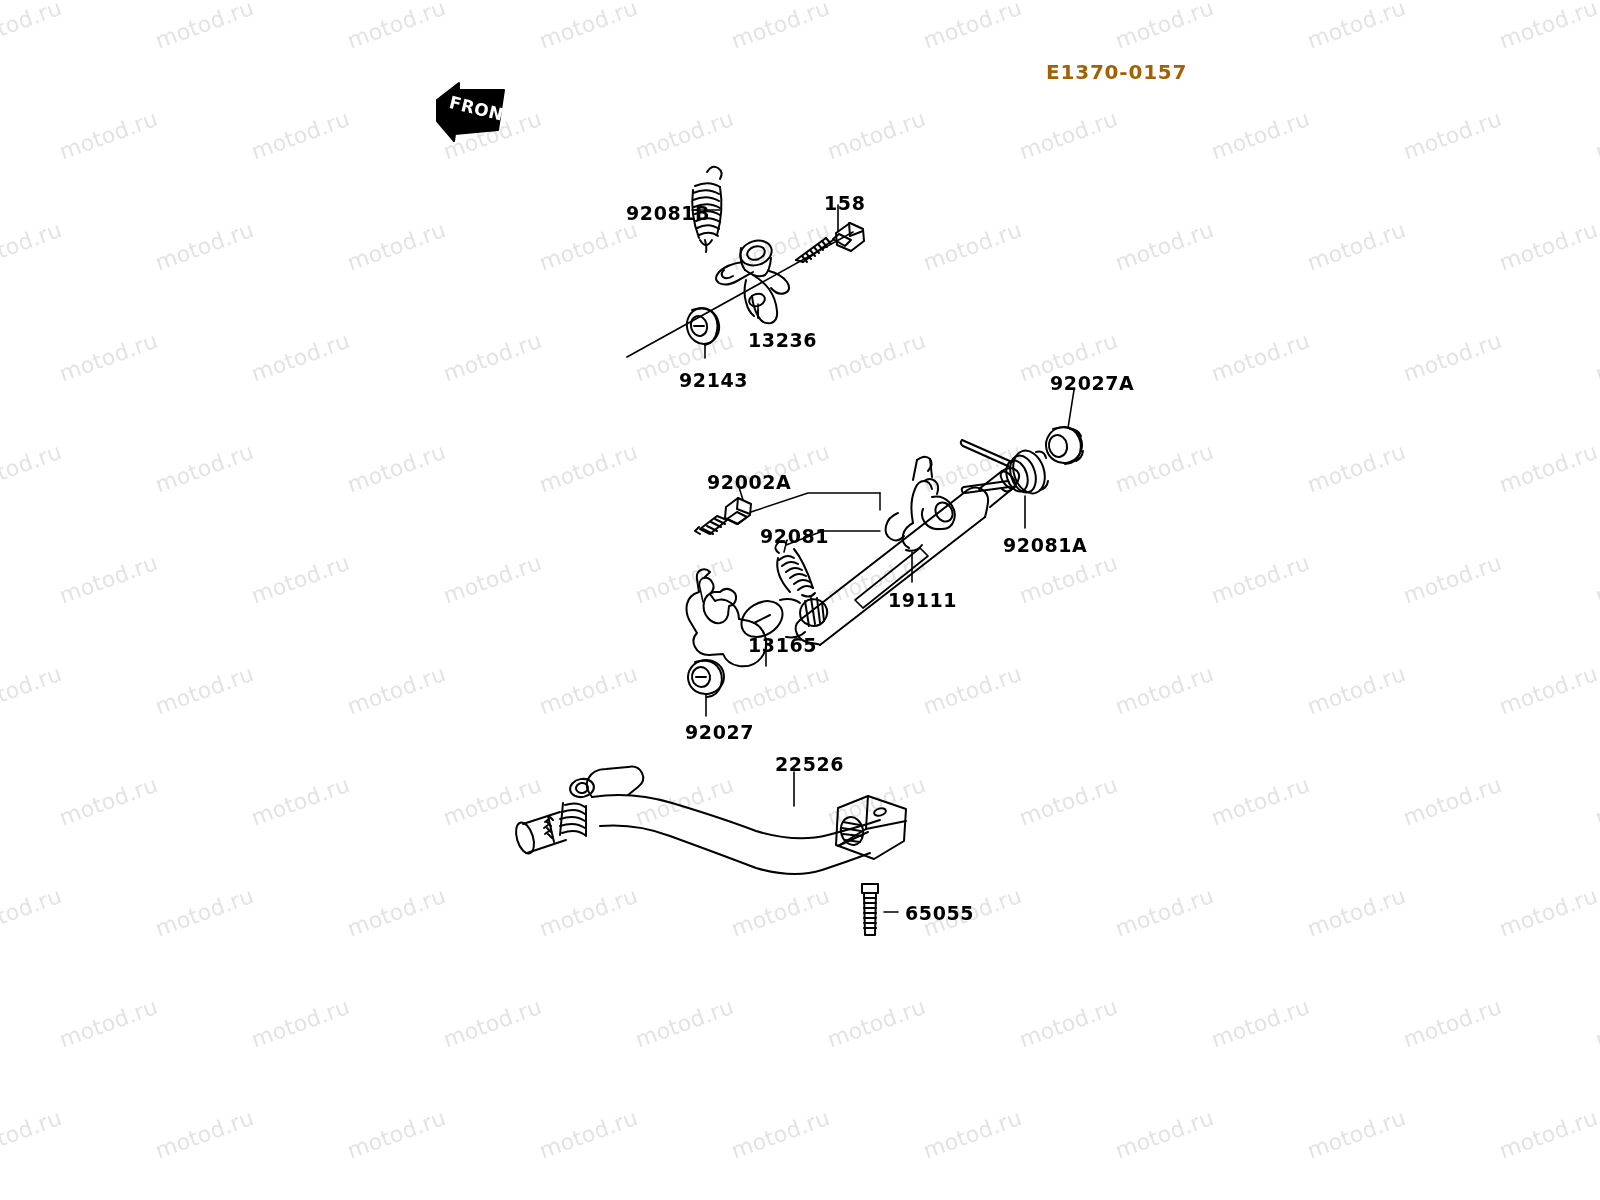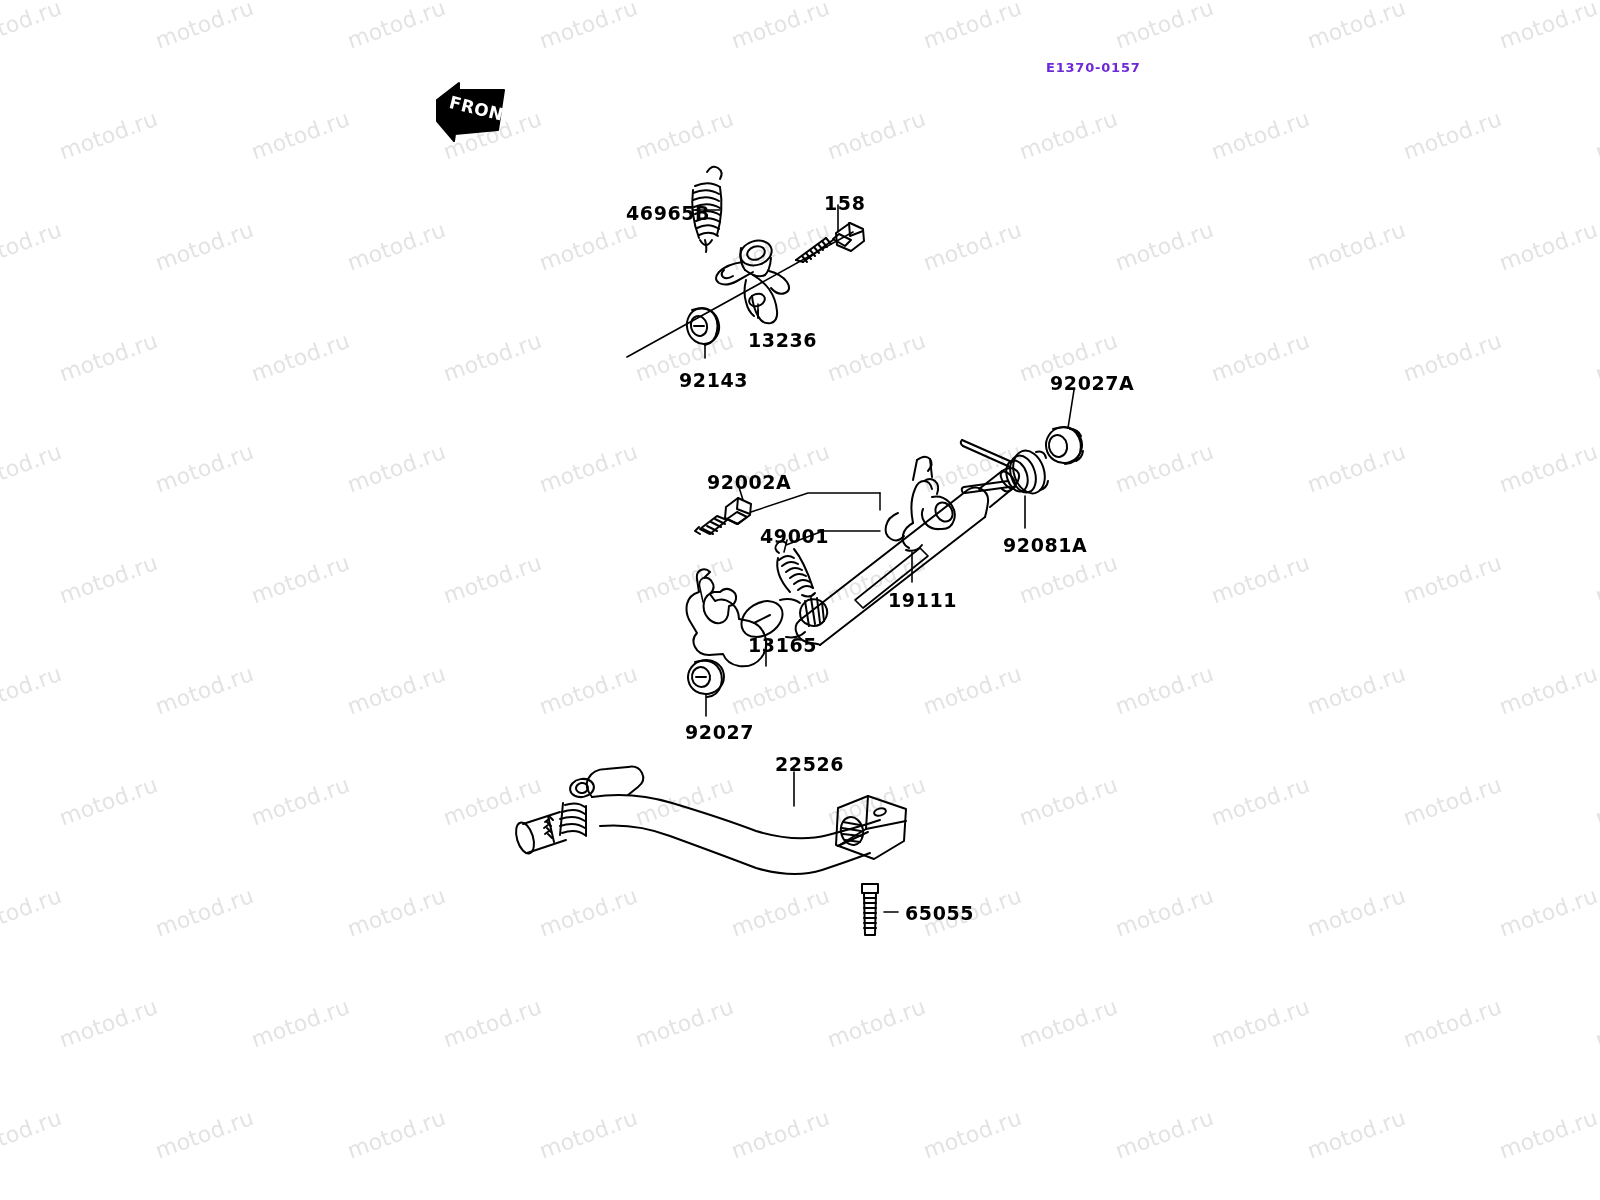--- a/index.html
+++ b/index.html
@@ -58,22 +58,22 @@
     font-size: 19px;
     color: #000000;
     letter-spacing: 0.6px;
     white-space: nowrap;
     z-index: 20;
   }
   .code-label {
     position: absolute;
     font-family: "DejaVu Sans", sans-serif;
     font-weight: 700;
-    font-size: 13px;
-    color: #6d28d9;
+    font-size: 20px;
+    color: #a16207;
     letter-spacing: 0.8px;
     white-space: nowrap;
     z-index: 20;
   }
   .front-text {
     position: absolute;
     font-family: "DejaVu Sans", sans-serif;
     font-weight: 700;
     font-size: 17px;
     color: #ffffff;
@@ -477,27 +477,27 @@
         <line x1="794" y1="772" x2="794" y2="806"></line>
         <line x1="884" y1="912" x2="898" y2="912"></line>
       </g>
     </svg>
   </div>
 
   <div class="code-label" style="left:1046px; top:60px;">E1370-0157</div>
 
   <div class="front-text" style="left:452px; top:92px;">FRONT</div>
 
-  <div class="plabel" style="left:626px; top:202px;">46965B</div>
+  <div class="plabel" style="left:626px; top:202px;">92081B</div>
   <div class="plabel" style="left:824px; top:192px;">158</div>
   <div class="plabel" style="left:748px; top:329px;">13236</div>
   <div class="plabel" style="left:679px; top:369px;">92143</div>
 
   <div class="plabel" style="left:707px; top:471px;">92002A</div>
-  <div class="plabel" style="left:760px; top:525px;">49001</div>
+  <div class="plabel" style="left:760px; top:525px;">92081</div>
   <div class="plabel" style="left:888px; top:589px;">19111</div>
   <div class="plabel" style="left:748px; top:634px;">13165</div>
   <div class="plabel" style="left:685px; top:721px;">92027</div>
   <div class="plabel" style="left:1050px; top:372px;">92027A</div>
   <div class="plabel" style="left:1003px; top:534px;">92081A</div>
 
   <div class="plabel" style="left:775px; top:753px;">22526</div>
   <div class="plabel" style="left:905px; top:902px;">65055</div>
 
 </div>

